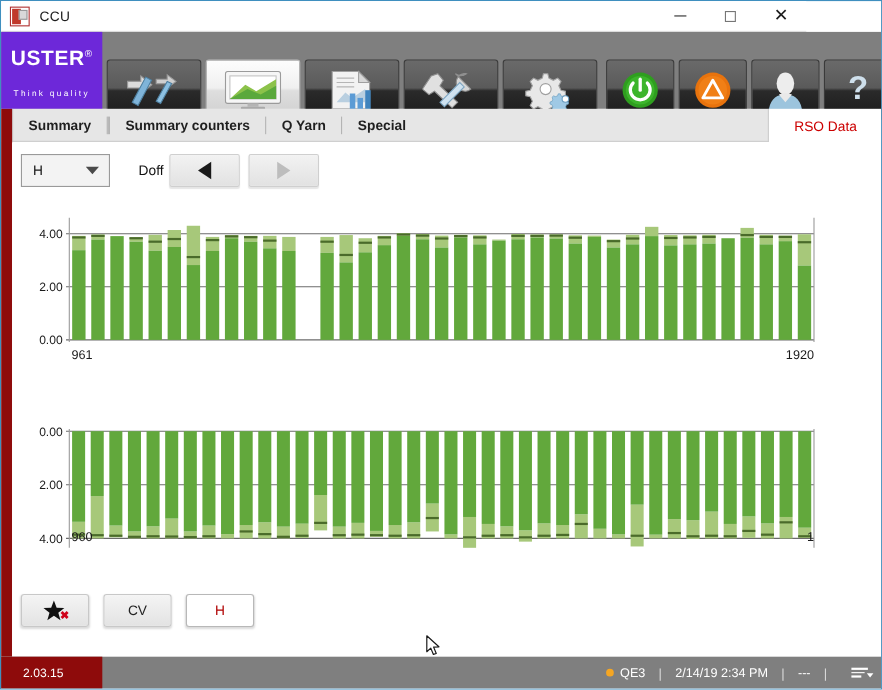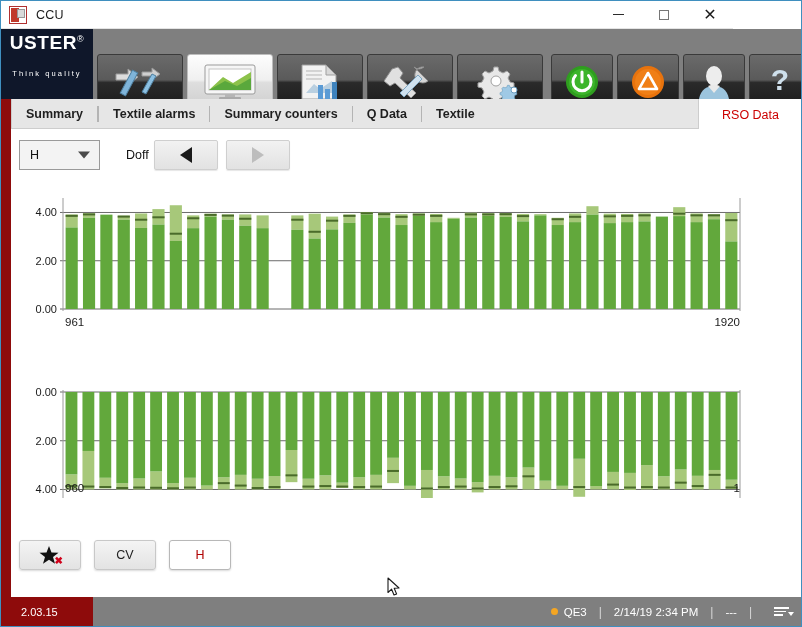--- a/index.html
+++ b/index.html
@@ -49,22 +49,22 @@
   .win-btn .glyph-max { display:block; width: 10px; height: 10px; border: 1px solid #767676; }
   .win-btn .glyph-close { font-size: 16px; line-height: 16px; font-weight: 300; color: #1b1b1b; }
 
   
   .header {
     position: absolute; left: 0; top: 28px; width: 800px; height: 70px;
     background: #7f7f7f;
   }
   .logo {
     position: absolute; left: 0; top: 0; width: 92px; height: 70px;
-    background: #0f172a;
-    display: flex; flex-direction: column; align-items: center; 
+    background: #6d28d9;
+    display: flex; flex-direction: column; align-items: center; justify-content: center;
   }
   .logo-main {
     color: #fff; font-size: 19px; font-weight: bold; letter-spacing: .6px;
     position: relative; line-height: 20px;
   }
   .logo-main sup { font-size: 9px; vertical-align: super; font-weight: normal; }
   .logo-sub {
     color: #fff; font-size: 7.5px; letter-spacing: 2.1px; margin-top: 16px;
   }
   .tool-group { position: absolute; top: 25px; display: flex; gap: 4px; }
@@ -328,34 +328,31 @@
     </div>
   </div>
 
   <div class="tabsbar">
     <div class="tabs-bg">
       <div class="tab">
           <span>Summary</span>
         </div>
       <div class="tabsep"></div>
       <div class="tabsep"></div>
-      <div class="tab">
-          <span>Textile alarms</span>
-        </div>
       <div class="tabsep"></div>
       <div class="tab">
           <span>Summary counters</span>
         </div>
       <div class="tabsep"></div>
       <div class="tab">
-          <span>Q Data</span>
+          <span>Q Yarn</span>
         </div>
       <div class="tabsep"></div>
       <div class="tab">
-          <span>Textile</span>
+          <span>Special</span>
         </div>
     </div>
     <div class="tab-active">
         <span>RSO Data</span>
       </div>
   </div>
 
   <div class="leftstrip"></div>
 
   <div class="content">

